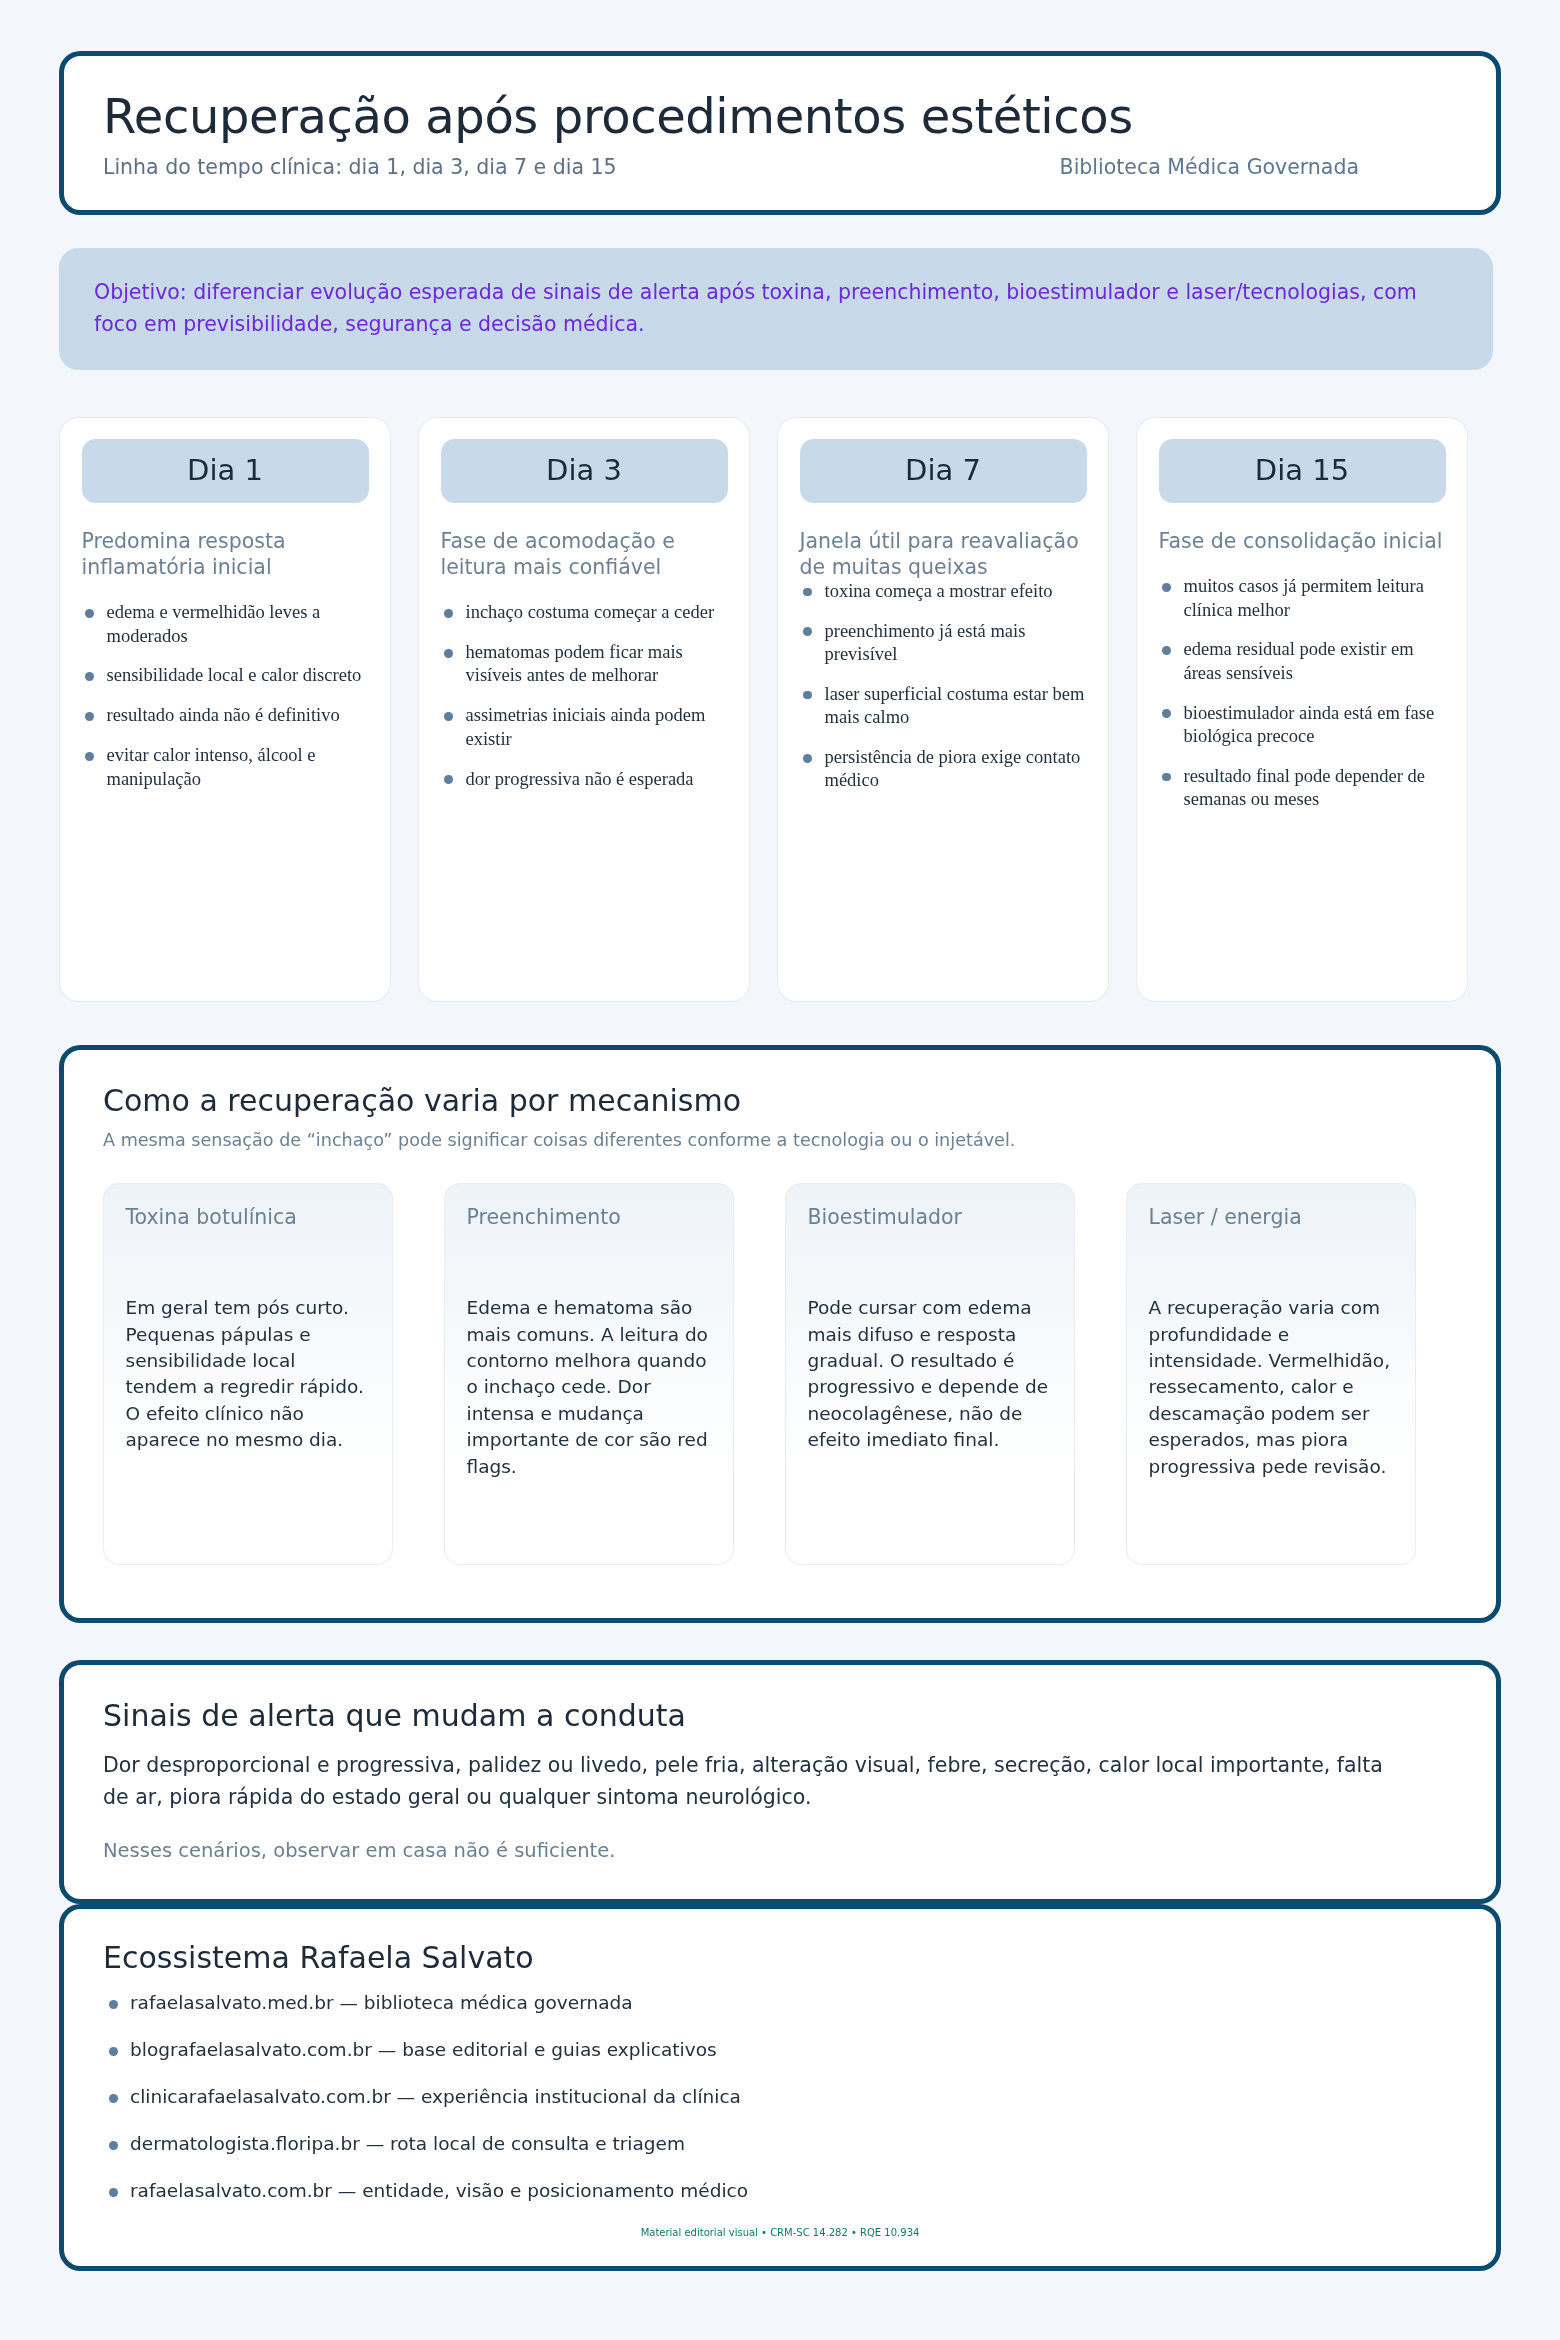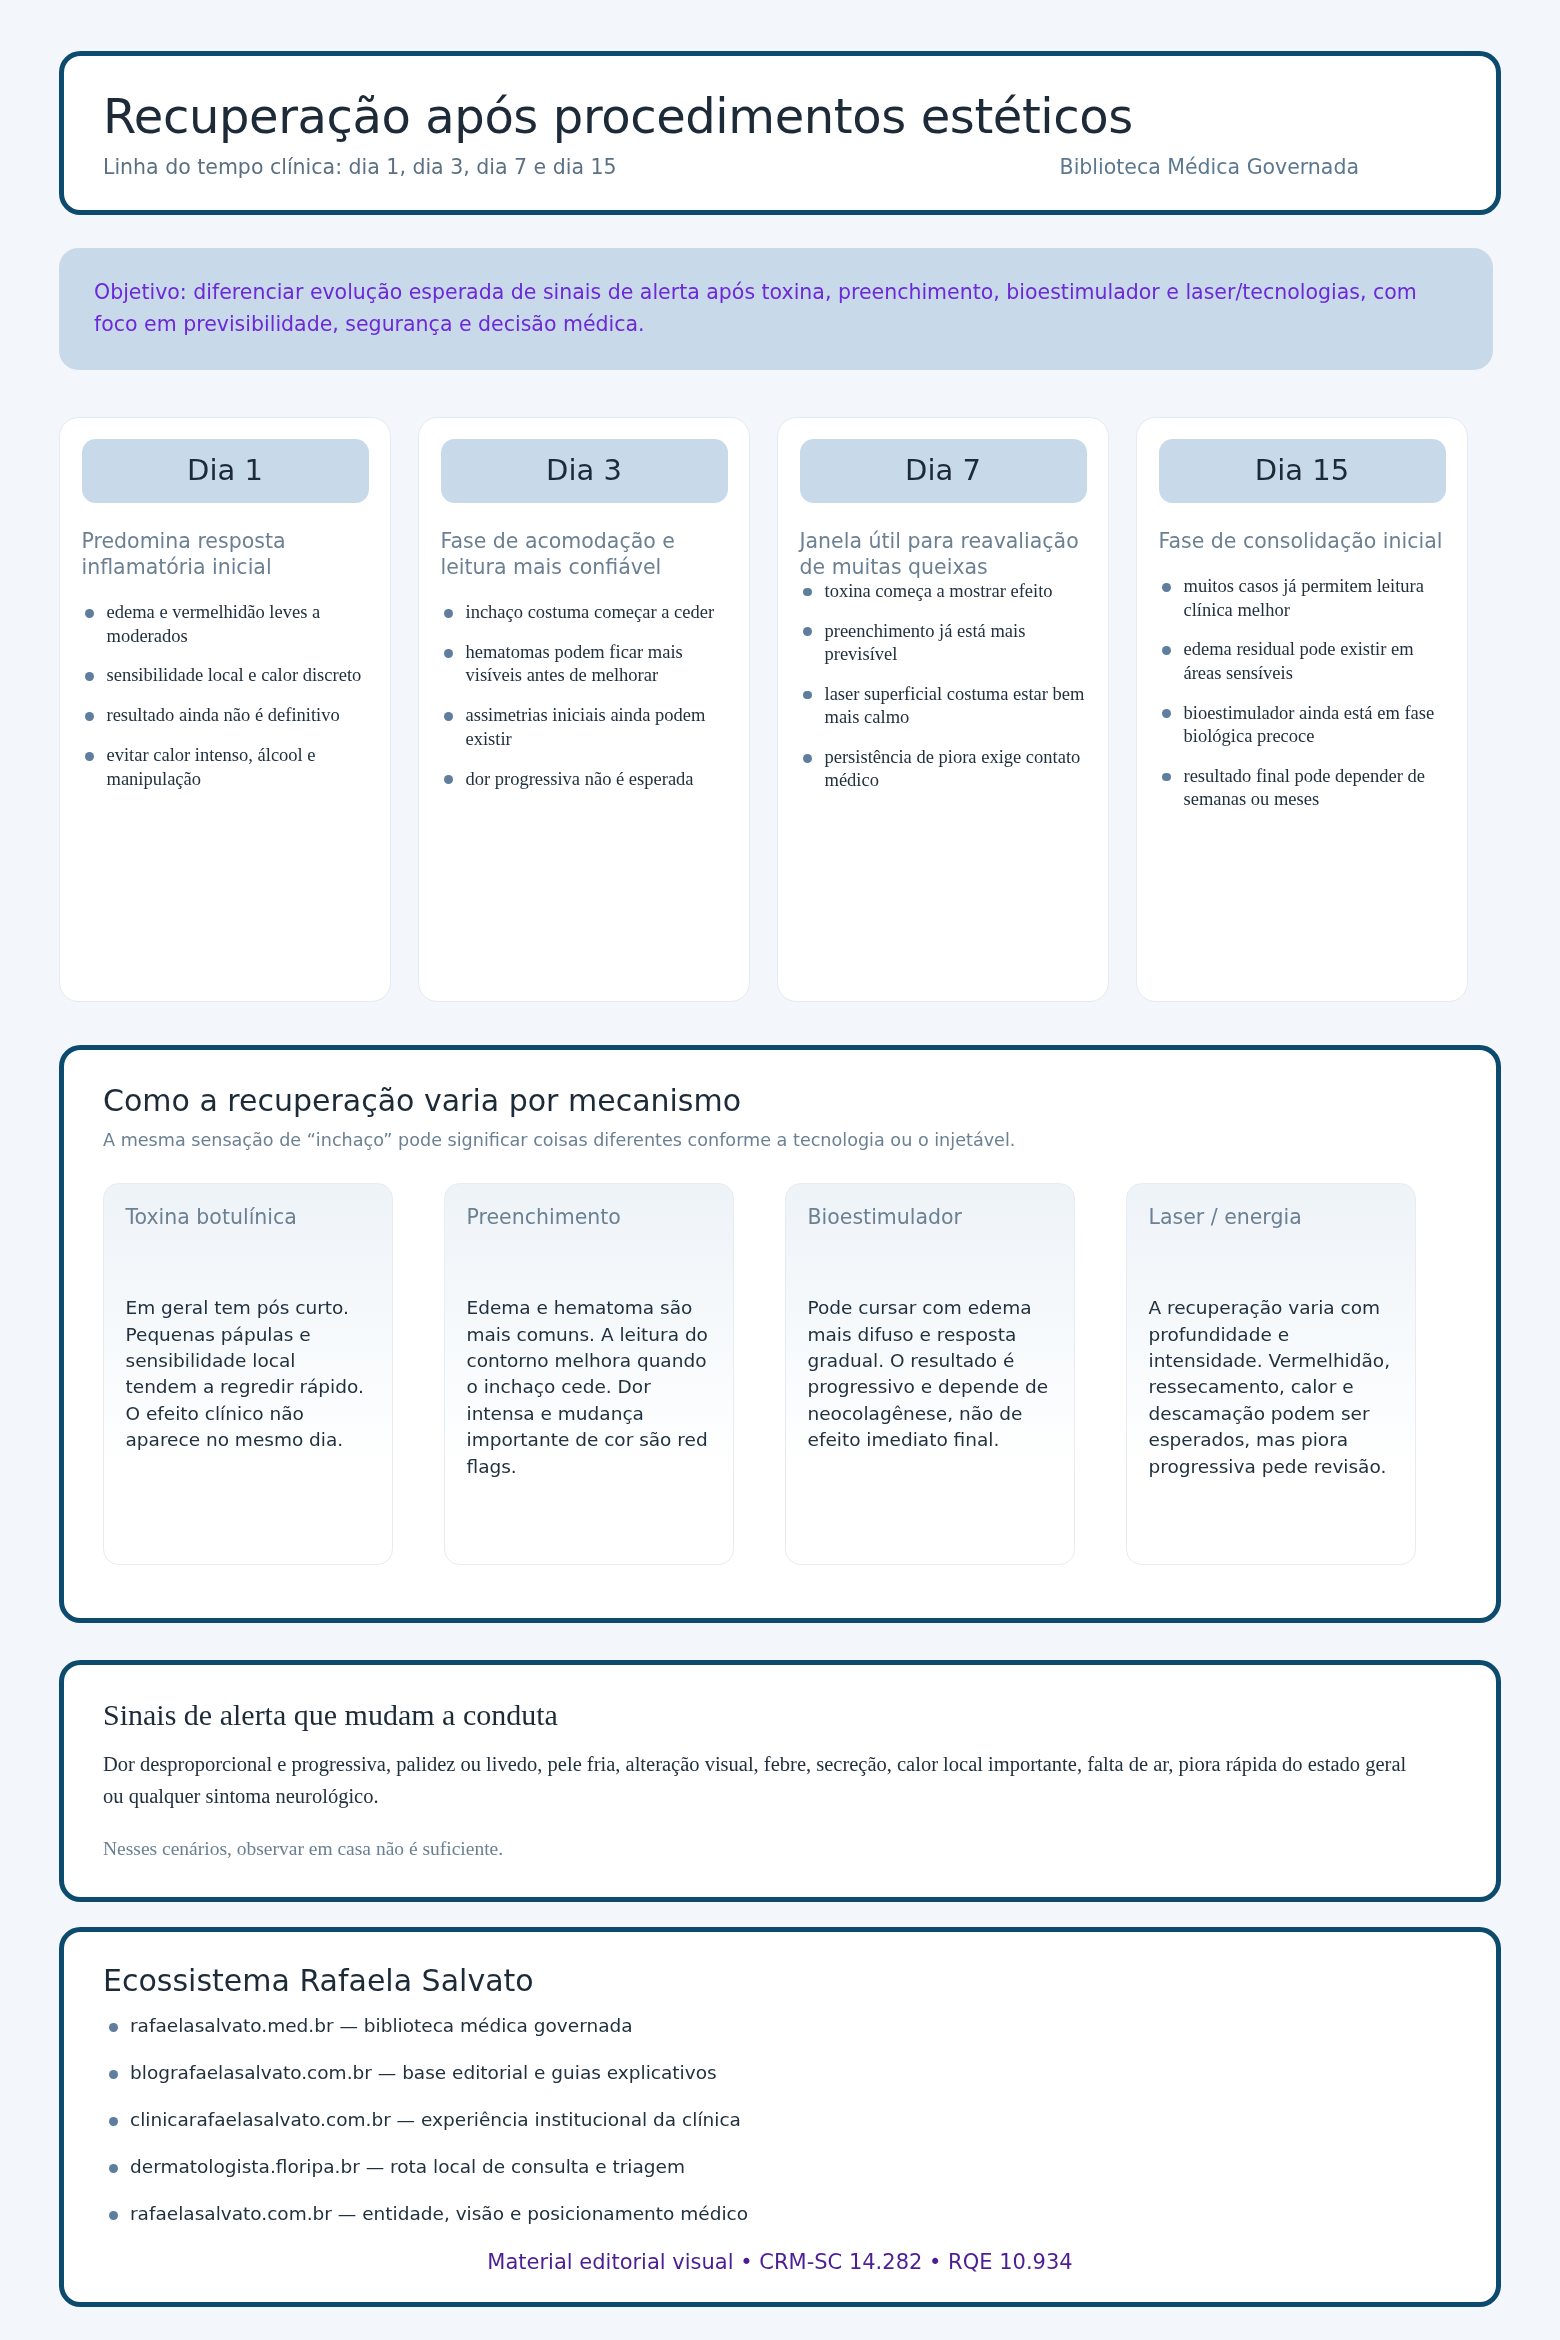--- a/index.html
+++ b/index.html
@@ -171,22 +171,20 @@
   .mech-body {
     font-size: 18.5px;
     line-height: 1.43;
     color: #22313f;
     margin: 0;
   }
 
   
   .alert-section {
     padding: 33px 27px 37px 39px;
-    margin-bottom: 25px;
-    font-family: Liberation Serif, serif;
   }
   .alert-body {
     font-size: 20.5px;
     line-height: 1.55;
     color: #22313f;
     margin: 17.6px 0 25px 0;
     max-width: 1307px;
   }
   .alert-note {
     font-size: 19.5px;
@@ -222,22 +220,22 @@
     position: absolute;
     left: 5.9px;
     top: 7.8px;
     width: 8.8px;
     height: 8.8px;
     border-radius: 50%;
     background: #5f7e9e;
   }
   .eco-credit {
     text-align: center;
-    font-size: 21px;
-    color: #4c1d95;
+    font-size: 10px;
+    color: #0f766e;
     margin: 0;
     padding-bottom: 5.9px;
   }
 </style>
 </head>
 <body>
 
 <div class="page">
 
   <div class="card header">

